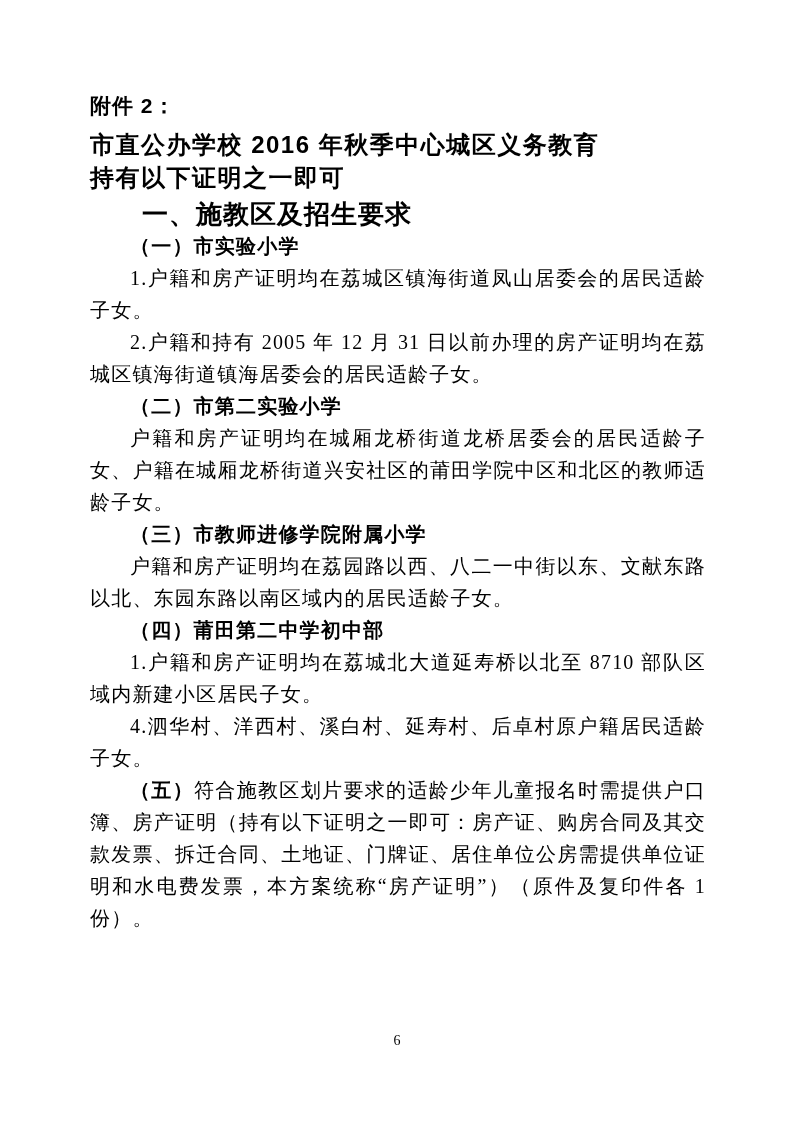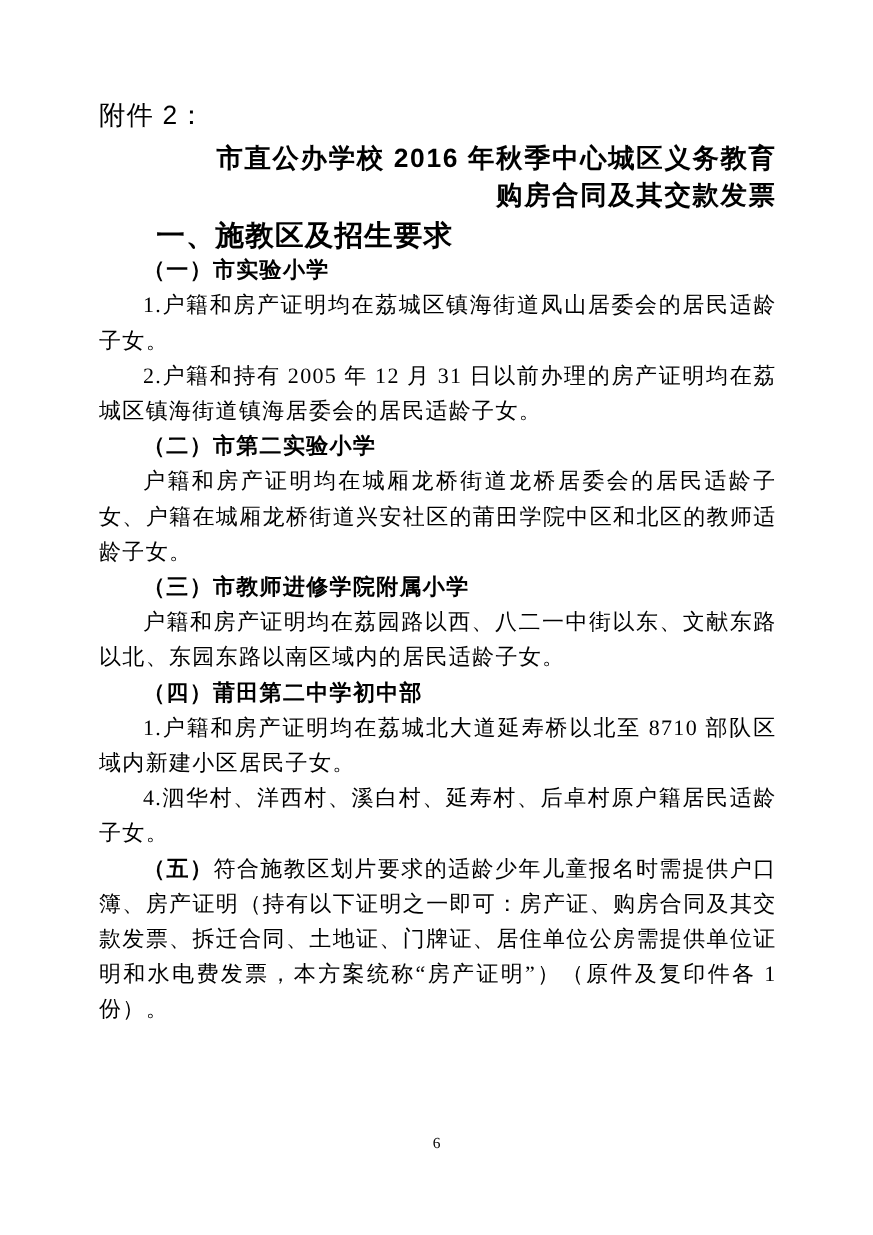--- a/index.html
+++ b/index.html
@@ -15,28 +15,28 @@
     background: #ffffff;
     color: #000000;
     overflow: hidden;
   }
   .content {
     padding: 92px 88px 0 90px;
   }
   
   .attachment-label {
     font-family: "Liberation Sans", sans-serif;
-    font-weight: normal;
-    font-size: 24px;
+    font-weight: bold;
+    font-size: 21px;
     line-height: 28px;
     letter-spacing: 1px;
   }
   .doc-title {
     margin-top: 8px;
-    text-align: right;
+    text-align: left;
     font-family: "Liberation Sans", sans-serif;
     font-weight: bold;
     font-size: 24px;
     line-height: 33px;
     letter-spacing: 1.5px;
   }
   .h1 {
     margin-top: 5px;
     font-family: "Liberation Sans", sans-serif;
     font-weight: bold;
@@ -75,21 +75,21 @@
   }
 </style>
 </head>
 <body>
 
 <div class="page">
   <div class="content">
     <div class="attachment-label">附件 2：</div>
     <div class="doc-title">
       <div>市直公办学校 2016 年秋季中心城区义务教育</div>
-      <div>购房合同及其交款发票</div>
+      <div>持有以下证明之一即可</div>
     </div>
     <div class="h1">一、施教区及招生要求</div>
     <div class="doc-body">
         <p class="h2">（一）市实验小学</p>
         <p class="body">1.户籍和房产证明均在荔城区镇海街道凤山居委会的居民适龄子女。</p>
         <p class="body">2.户籍和持有 2005 年 12 月 31 日以前办理的房产证明均在荔城区镇海街道镇海居委会的居民适龄子女。</p>
         <p class="h2">（二）市第二实验小学</p>
         <p class="body">户籍和房产证明均在城厢龙桥街道龙桥居委会的居民适龄子女、户籍在城厢龙桥街道兴安社区的莆田学院中区和北区的教师适龄子女。</p>
         <p class="h2">（三）市教师进修学院附属小学</p>
         <p class="body">户籍和房产证明均在荔园路以西、八二一中街以东、文献东路以北、东园东路以南区域内的居民适龄子女。</p>

